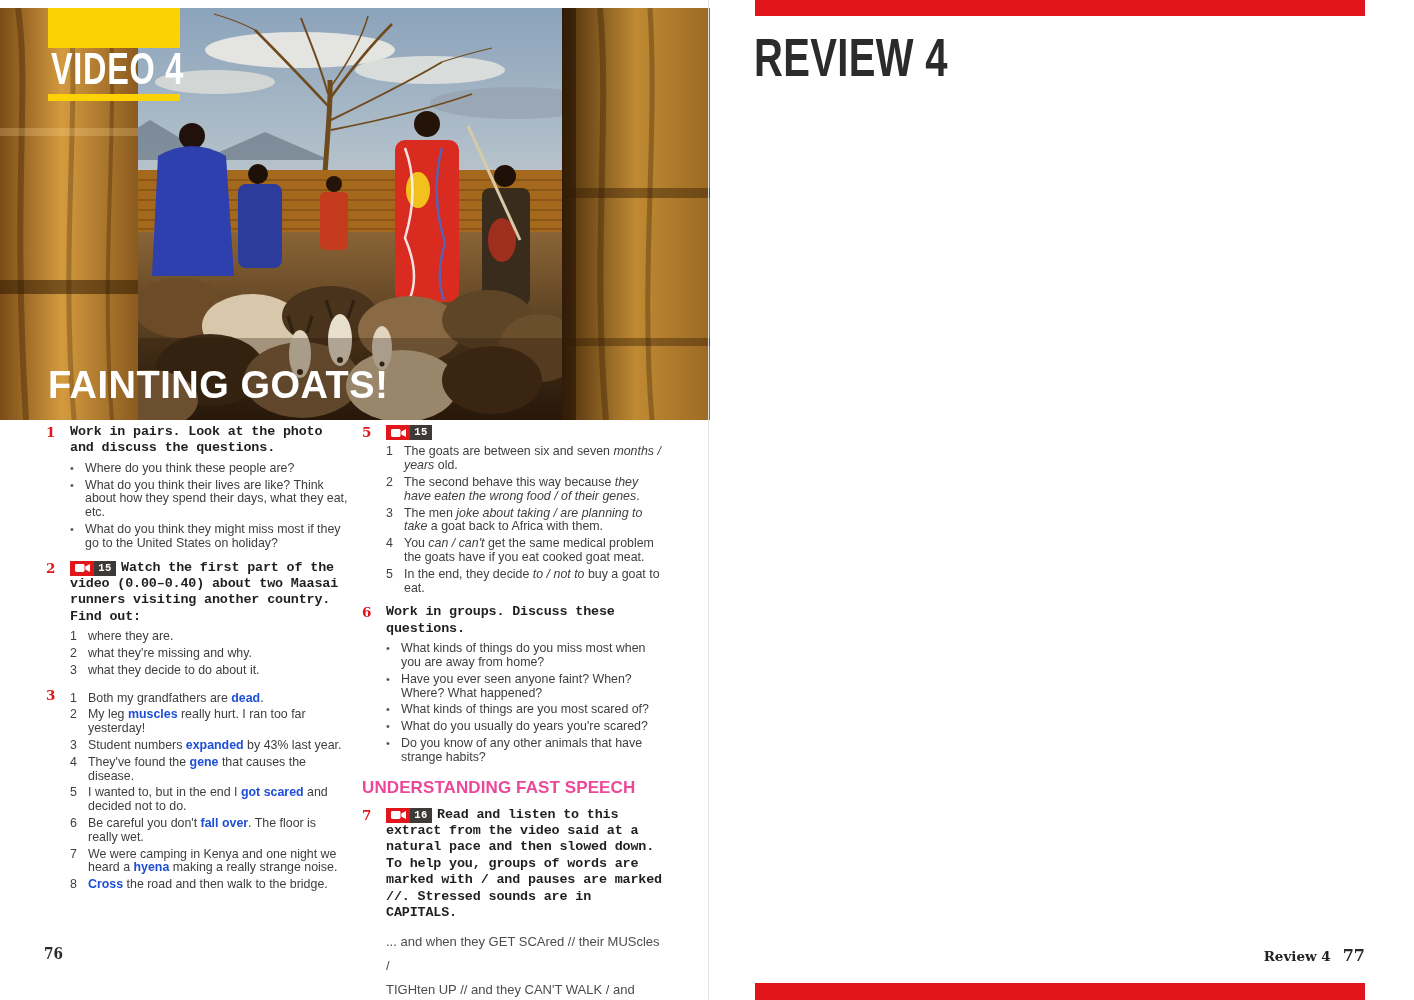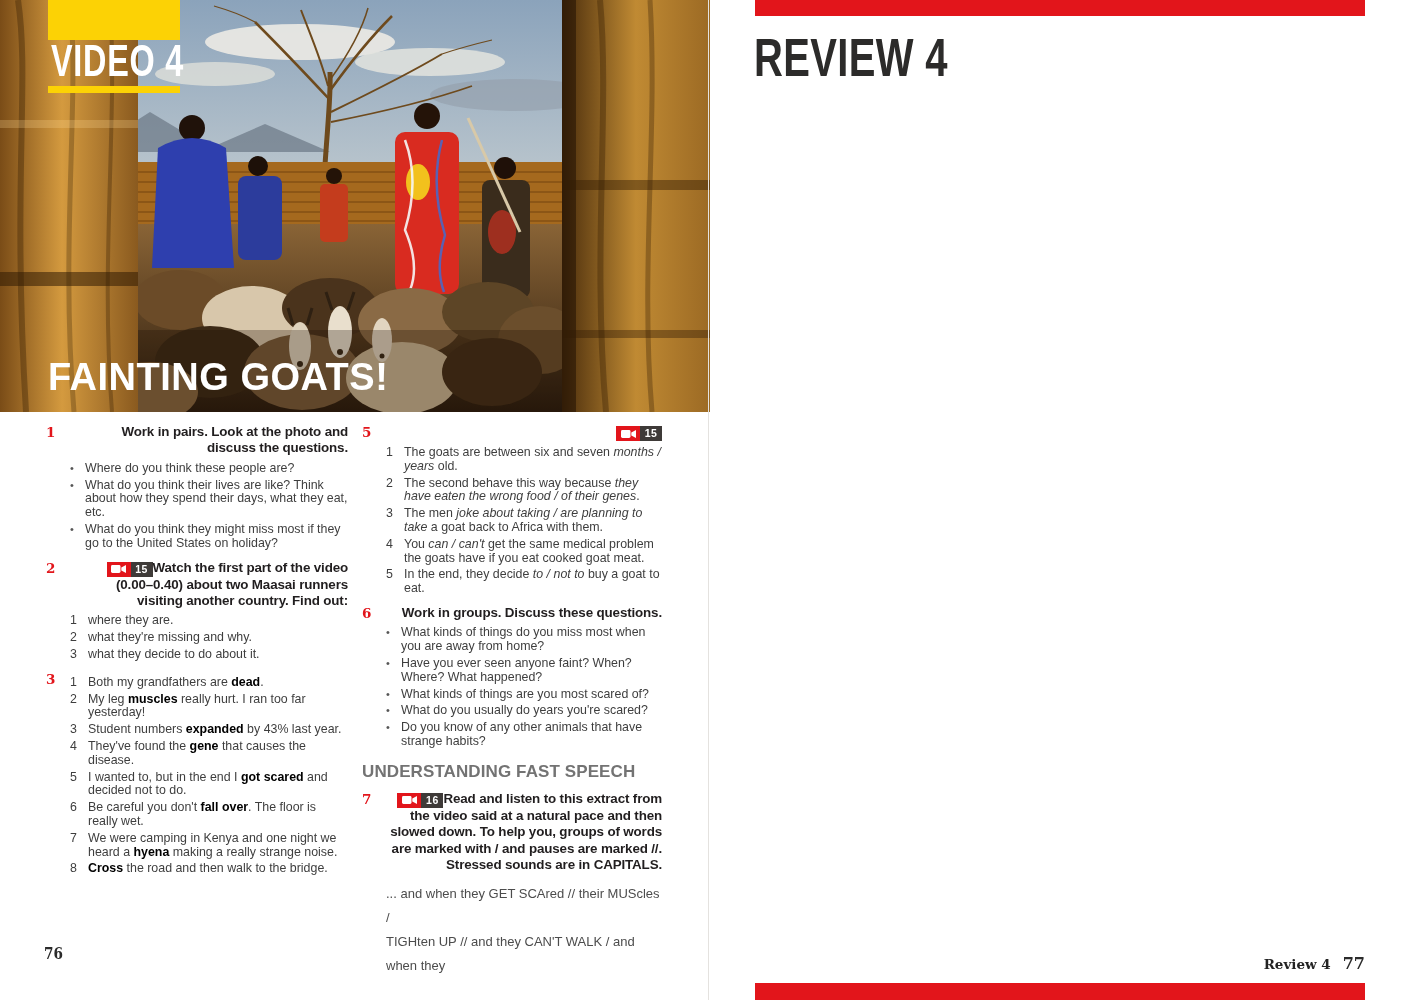--- a/index.html
+++ b/index.html
@@ -6,60 +6,60 @@
   *{box-sizing:border-box;}
   html,body{margin:0;padding:0;}
   body{width:1414px;height:1000px;background:#fff;font-family:"Liberation Sans",sans-serif;position:relative;overflow:hidden;}
 
   .page{position:absolute;top:0;height:1000px;}
   .page-left{left:0;width:707px;}
   .page-right{left:707px;width:707px;}
   .gutter{position:absolute;left:708px;top:0;width:1px;height:1000px;background:#e4e2df;z-index:6;}
 
   
-  .photo{position:absolute;left:0;top:0;width:834px;height:412px;overflow:hidden;}
+  .photo{position:absolute;left:0;top:8px;width:834px;height:412px;overflow:hidden;}
   .photo svg{display:block;}
   .kicker-box{position:absolute;left:48px;top:0;width:132px;height:40px;background:var(--yellow);}
   .kicker{position:absolute;left:51px;top:40px;font-size:45px;line-height:42px;font-weight:700;color:#fff;transform:scaleX(.72);transform-origin:0 0;letter-spacing:1px;white-space:nowrap;}
   .kicker-underline{position:absolute;left:48px;top:86px;width:132px;height:7px;background:var(--yellow);}
   .photo-title{position:absolute;left:48px;top:356px;font-size:38px;font-weight:700;color:#fff;letter-spacing:.5px;white-space:nowrap;}
 
   
   .col{position:absolute;}
   #col-l1{left:46px;top:424px;width:302px;}
   #col-l2{left:362px;top:424px;width:300px;}
 
   .ex{display:flex;margin:0 0 9px 0;}
   .ex-num{flex:none;width:24px;font-family:"DejaVu Serif",serif;font-weight:700;font-size:13.5px;line-height:16.4px;color:var(--red);}
   .ex-body{flex:1;min-width:0;}
-  .ex-title{font-family:Liberation Sans, sans-serif;font-weight:700;font-size:13.4px;line-height:16.4px;color:var(--head);letter-spacing:-0.15px;text-align:right;}
+  .ex-title{font-family:Liberation Mono, monospace;font-weight:700;font-size:13.4px;line-height:16.4px;color:var(--head);letter-spacing:-0.15px;}
   .items{margin-top:5px;}
   .item{display:flex;margin-top:3px;font-size:12.4px;line-height:13.8px;color:var(--body);}
   .items.bullet .m{flex:none;width:15px;font-size:11px;color:#555;}
   .items.num .m{flex:none;width:18px;}
   .itx{flex:1;min-width:0;}
-  .r-b{font-weight:700;color:#000000;margin-top:13px;}
+  .r-b{font-weight:700;color:#1d4ed8;margin-top:13px;}
   .r-i{font-style:italic;}
   .extract{margin-top:9px;}
   .extract-line{font-size:13px;line-height:24px;color:#4c4c4c;}
 
-  .tag{display:inline-flex;vertical-align:-2.5px;border-radius:7px;}
+  .tag{display:inline-flex;vertical-align:-2.5px;margin-right:5px;border-radius:7px;}
   .tag-ic{width:24px;height:15px;background:var(--red);display:inline-flex;align-items:center;justify-content:center;}
   .tag-num{min-width:22px;height:15px;background:var(--dark);color:#fff;font-weight:700;font-size:10.5px;display:inline-flex;align-items:center;justify-content:center;letter-spacing:.5px;padding:0 2px;}
-  .subheading{font-weight:700;font-size:17px;color:#737373;margin:13px 0 9px 0;letter-spacing:.1px;}
+  .subheading{font-weight:700;font-size:17px;color:#ec4899;margin:13px 0 9px 0;letter-spacing:.1px;}
 
   .band{position:absolute;left:48px;width:610px;background:var(--red);}
   .band-top{top:0;height:16px;}
   .band-bottom{top:983px;height:17px;}
   .review-title{position:absolute;left:47px;top:31px;font-size:54px;line-height:52px;font-weight:700;color:#2c2b2a;transform:scaleX(.74);transform-origin:0 0;letter-spacing:.5px;white-space:nowrap;}
 
   .pageno-left{position:absolute;left:44px;top:944px;font-family:"DejaVu Serif",serif;font-weight:700;font-size:16px;color:#2b2b2b;transform:scaleX(.85);transform-origin:0 0;}
   .footer-right{position:absolute;right:49px;top:946px;display:flex;align-items:baseline;gap:12px;}
   .footer-label{font-family:"DejaVu Serif",serif;font-weight:700;font-size:13.5px;color:#232323;}
-  .footer-page{font-family:"DejaVu Serif",serif;font-weight:700;font-size:16px;color:#2b2b2b;margin-top:8px;}
+  .footer-page{font-family:"DejaVu Serif",serif;font-weight:700;font-size:16px;color:#2b2b2b;}
 </style>
 </head>
 <body>
 
 <div class="spread">
 
   <div class="page page-left">
     <div class="photo">
       <svg viewBox="0 0 710 412" width="710" height="412" preserveAspectRatio="none">
         <defs>

